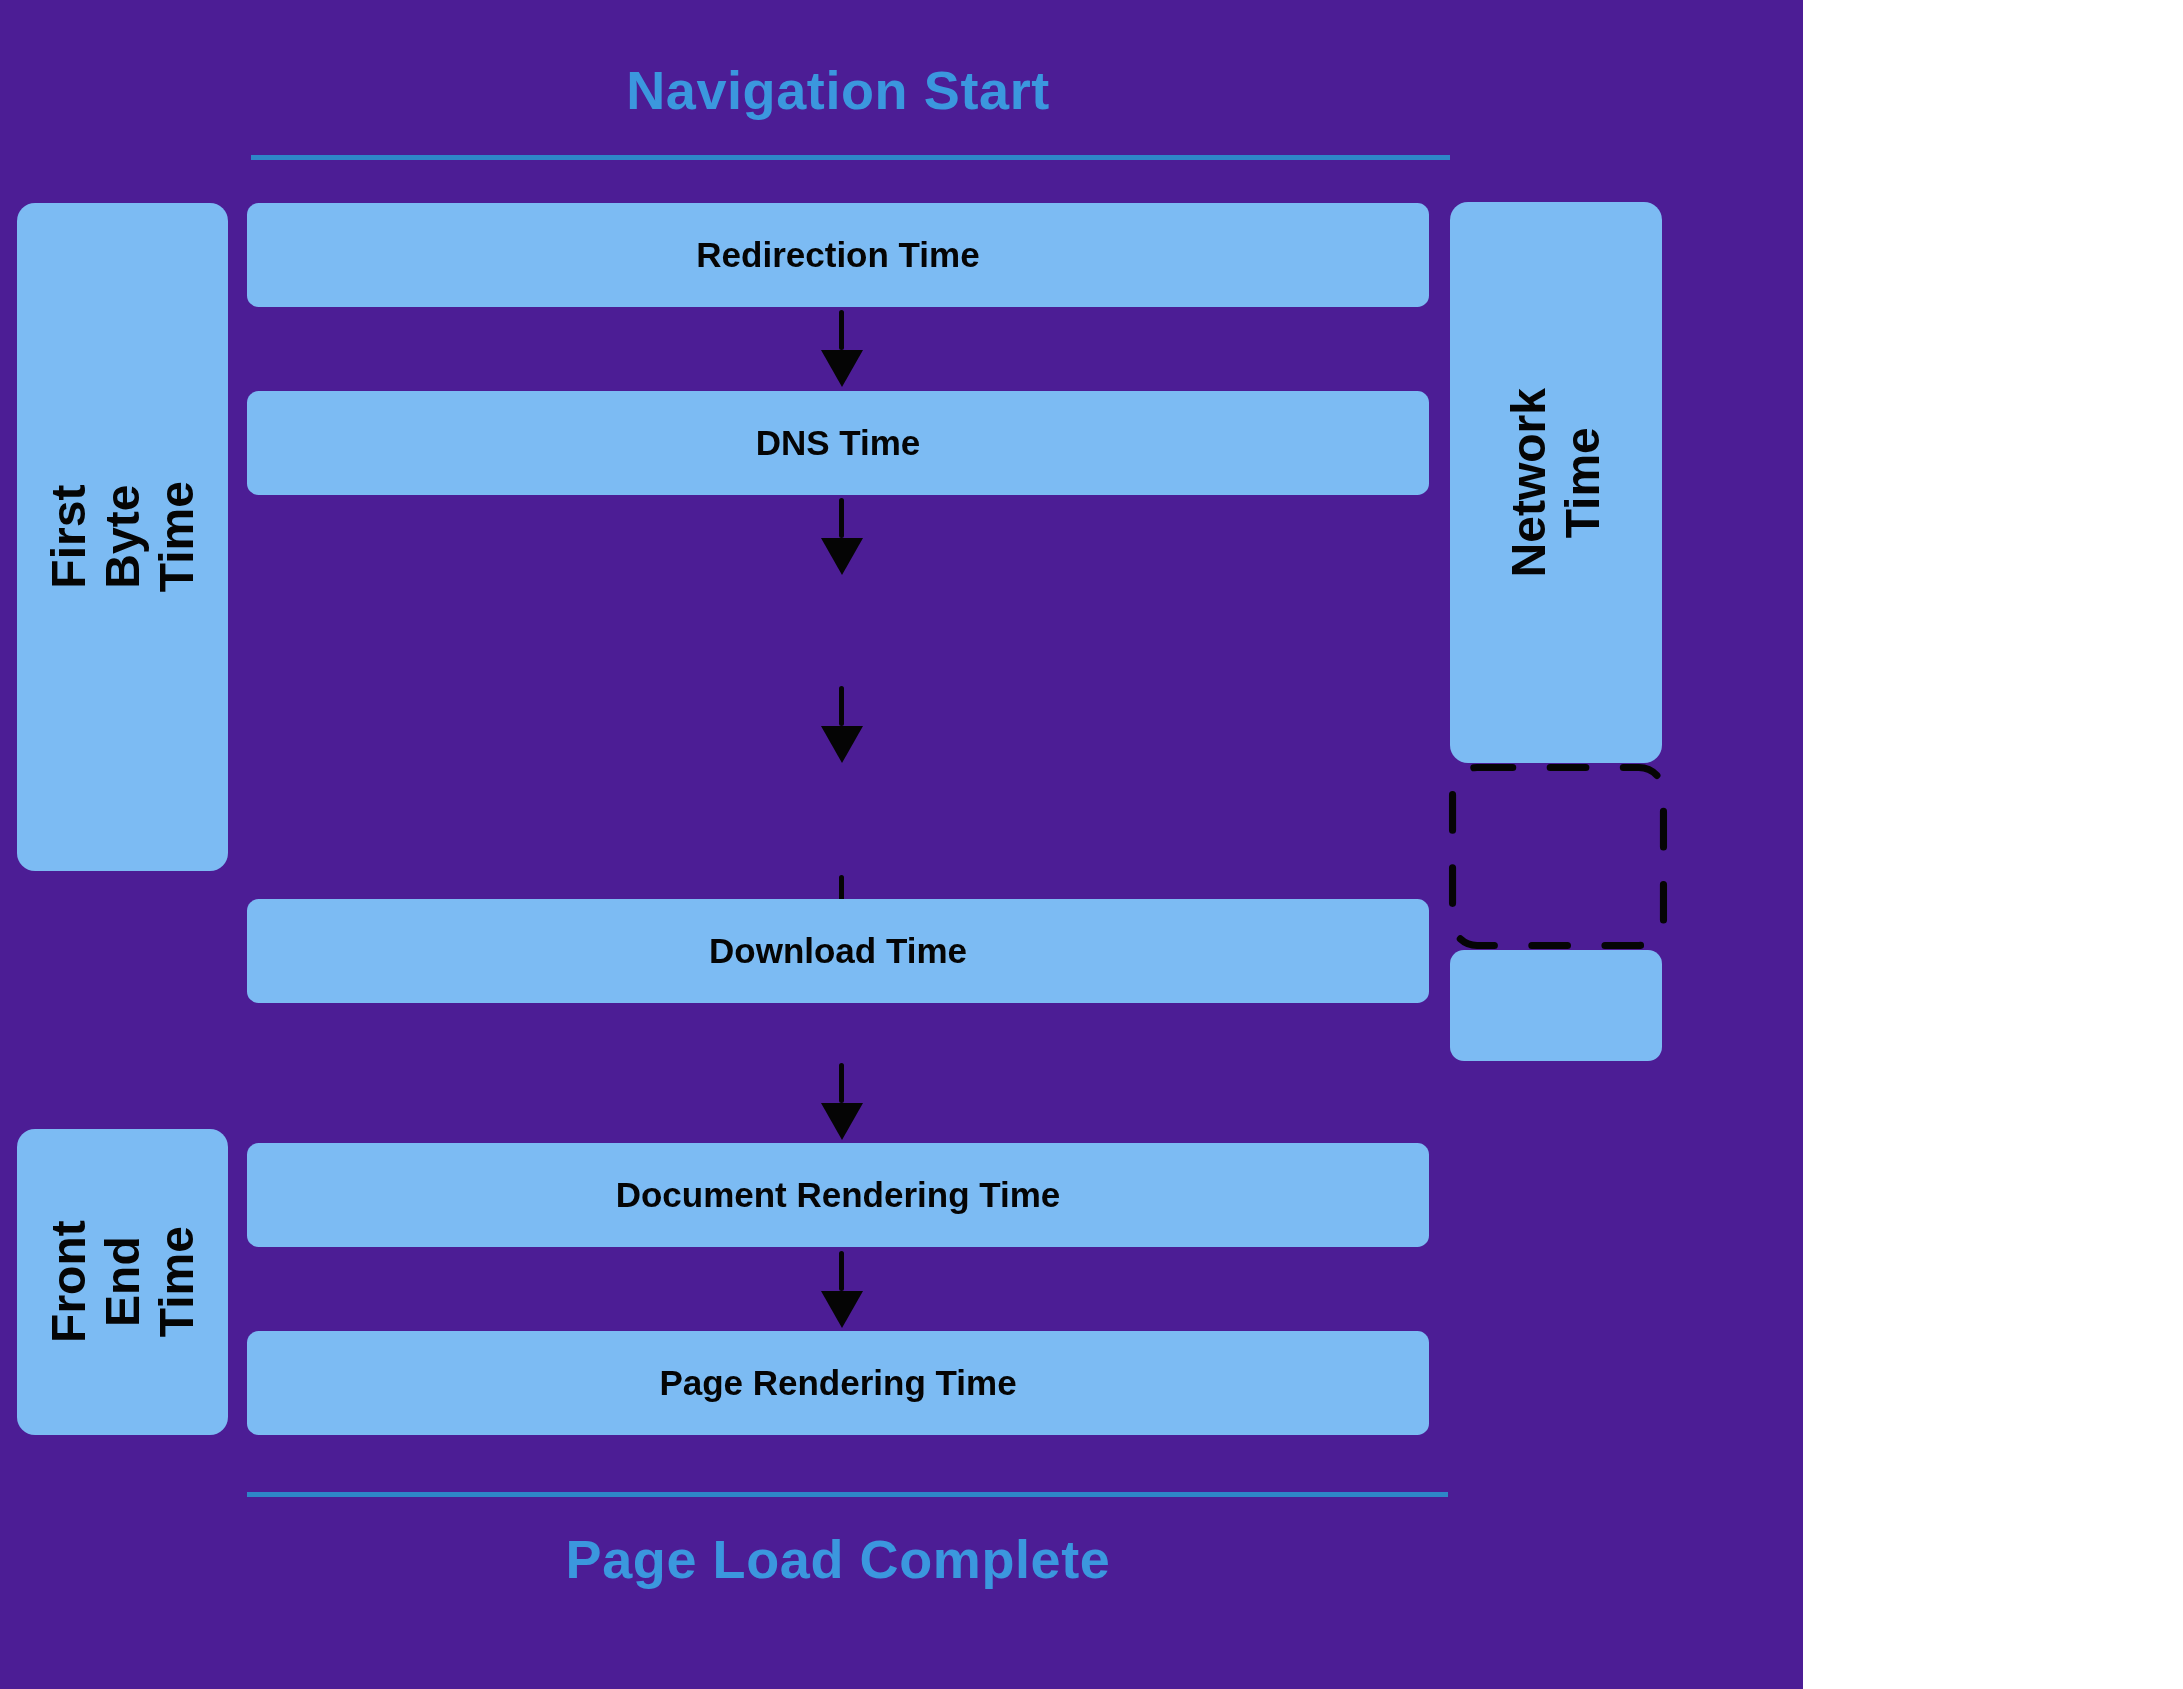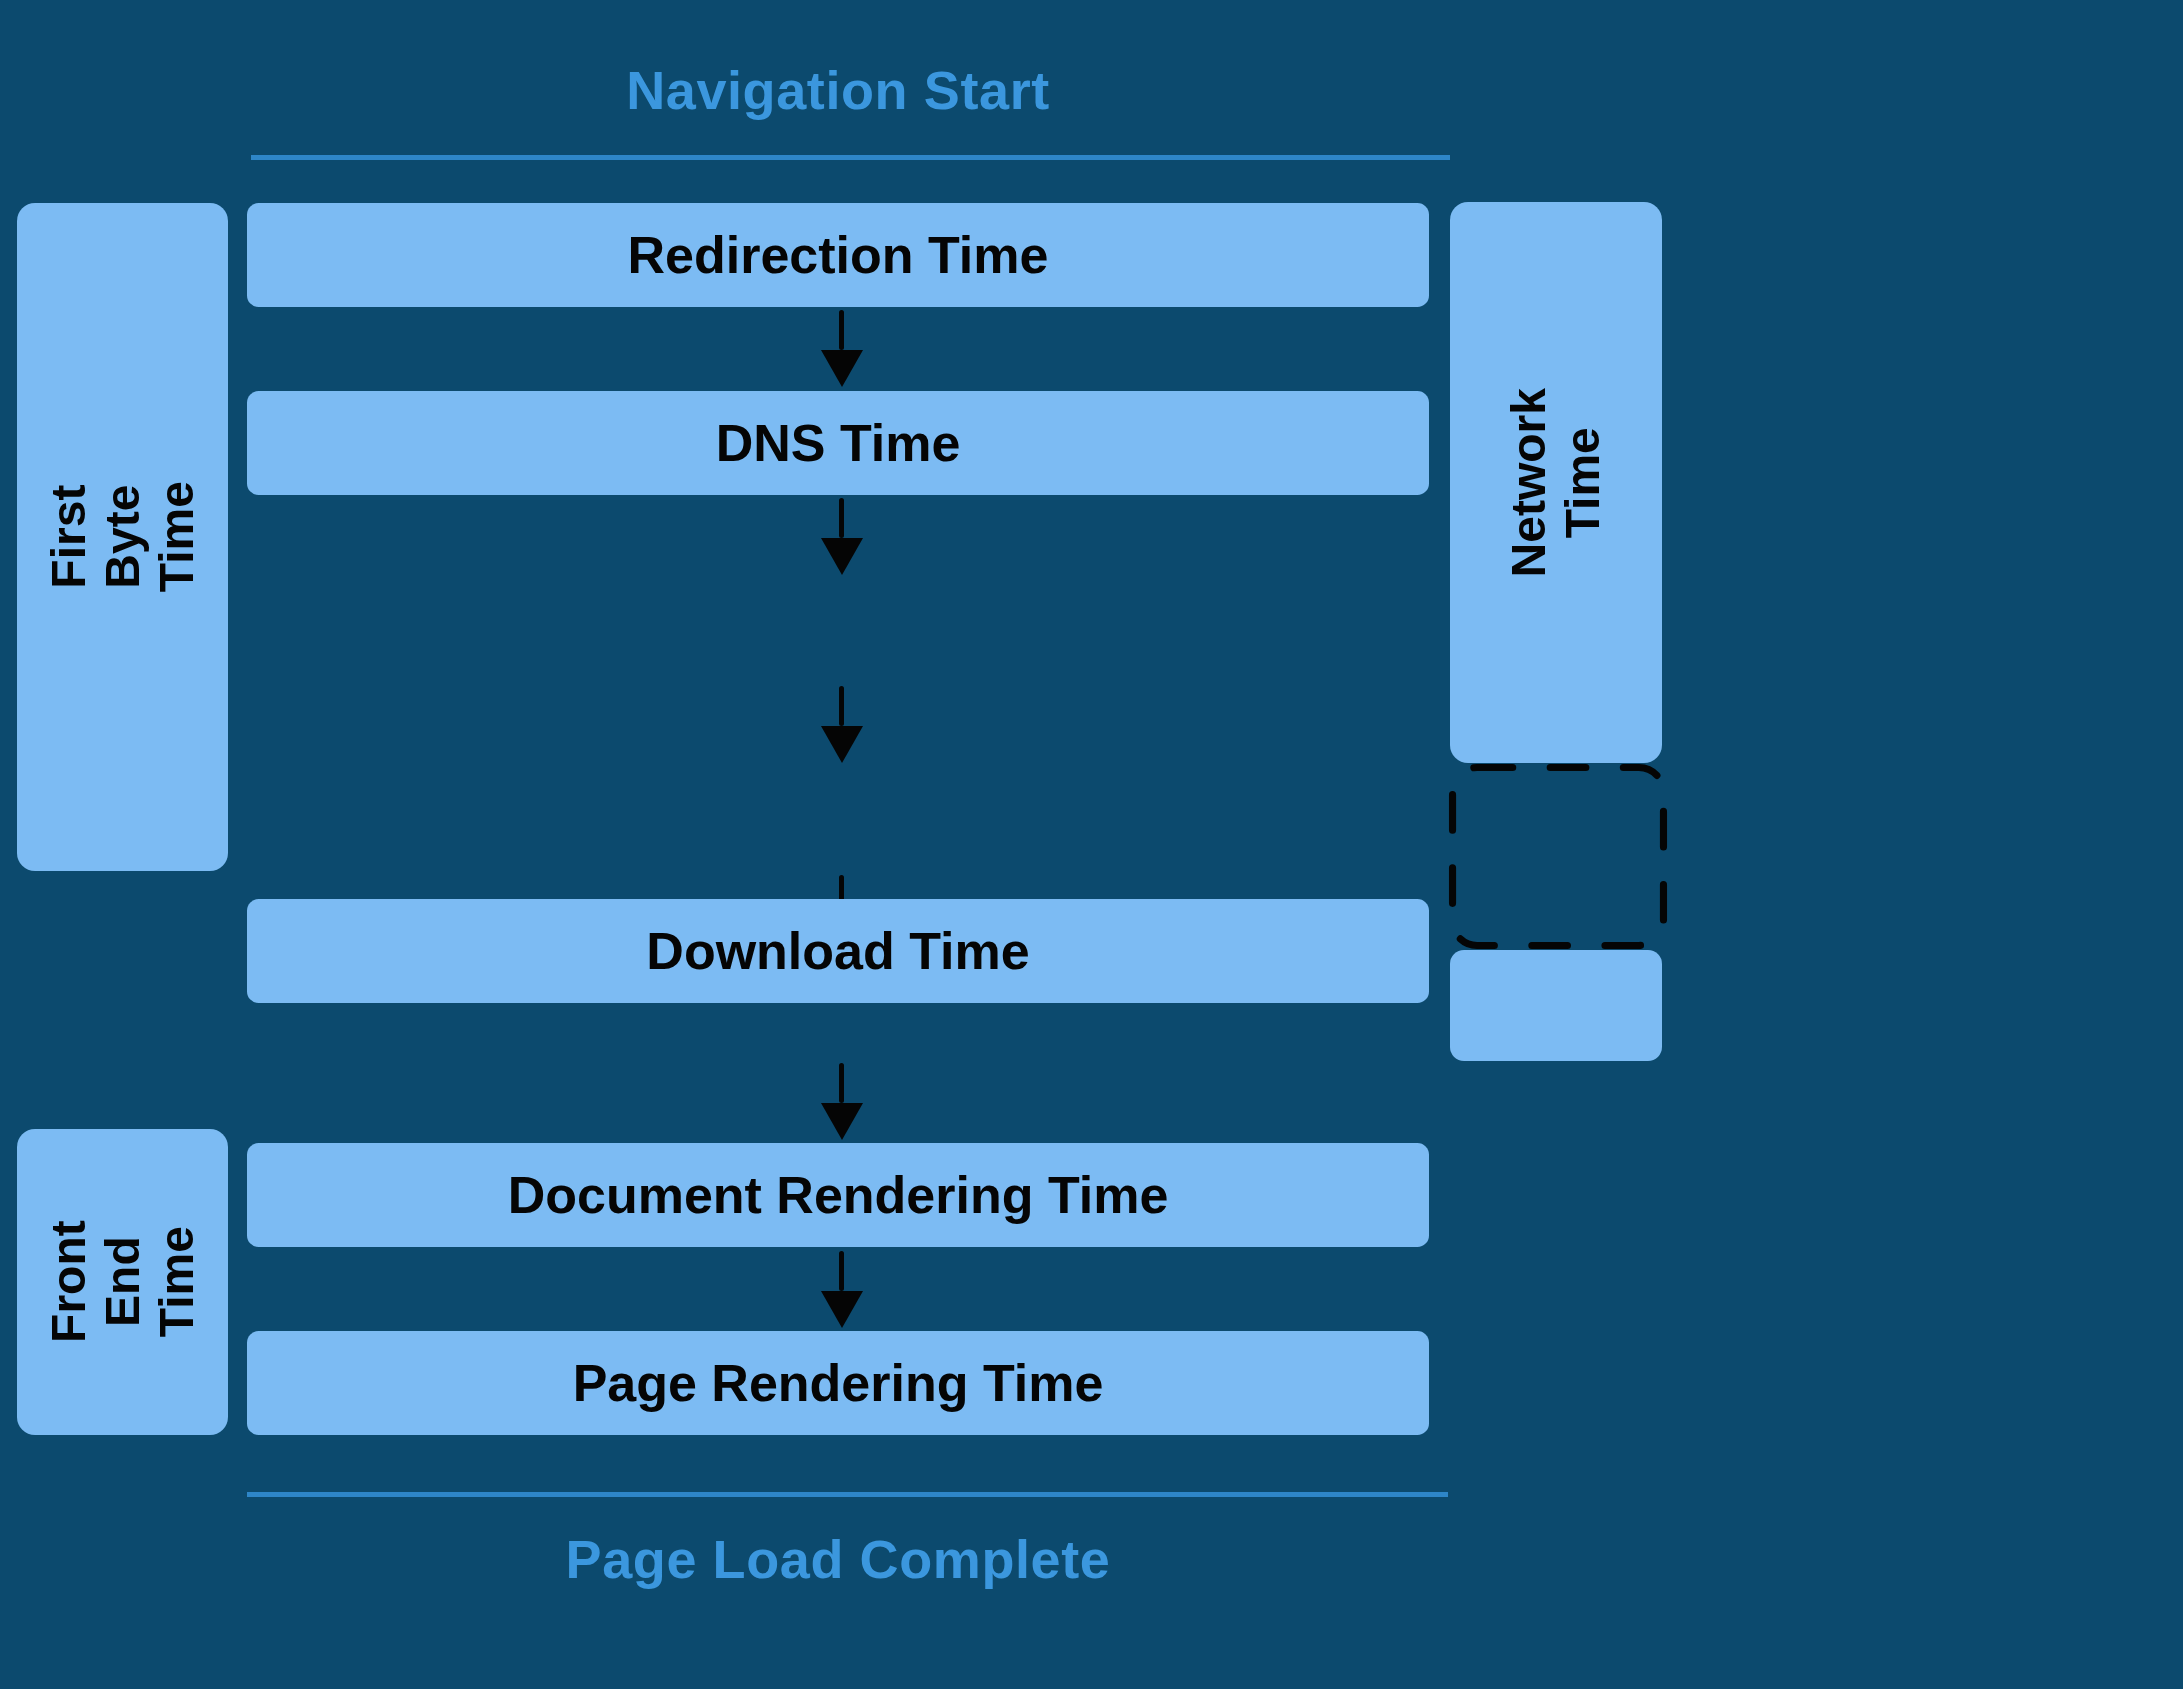--- a/index.html
+++ b/index.html
@@ -6,23 +6,23 @@
     --accent: #3B97DE;
     --rule: #2E86C8;
     --fill: #7CBBF3;
     --ink: #050505;
   }
   * { margin: 0; padding: 0; box-sizing: border-box; }
   html, body { background: #ffffff; }
   body { font-family: "Liberation Sans", sans-serif; }
   .canvas {
     position: relative;
-    width: 2183px;
+    width: 1803px;
     height: 1690px;
-    background: #0c4a6e;
+    background: #4c1d95;
     overflow: hidden;
   }
   .title {
     position: absolute;
     left: 247px;
     width: 1182px;
     text-align: center;
     color: var(--accent);
     font-size: 54px;
     font-weight: 700;
@@ -42,21 +42,21 @@
     position: absolute;
     left: 247px;
     width: 1182px;
     height: 104px;
     background: var(--fill);
     border-radius: 11.6px;
     display: flex;
     align-items: center;
     justify-content: center;
     color: var(--ink);
-    font-size: 52px;
+    font-size: 35px;
     font-weight: 700;
   }
   .arrow {
     position: absolute;
     left: 820px;
     width: 43px;
     height: 78px;
     display: flex;
     flex-direction: column;
     align-items: center;

